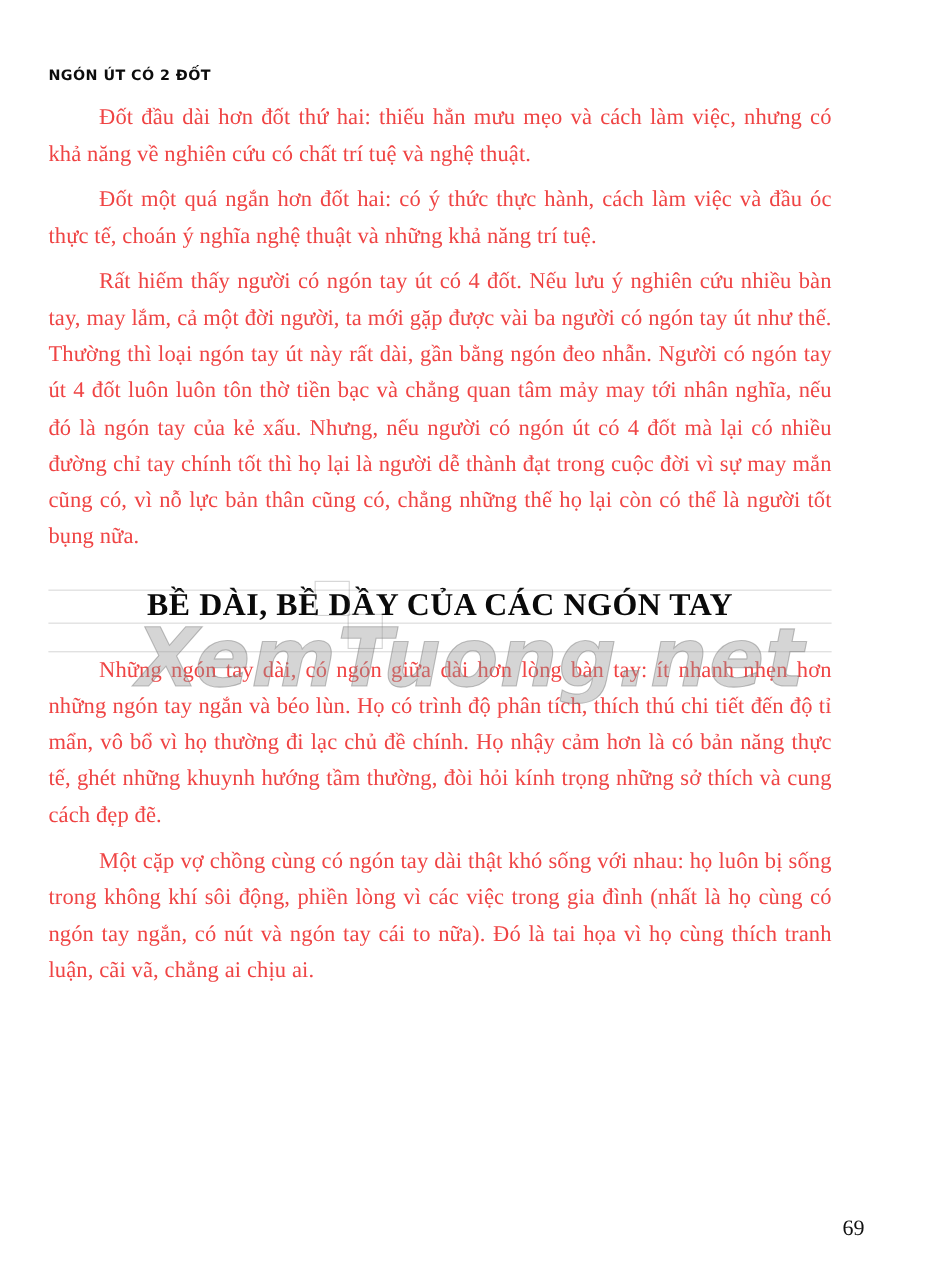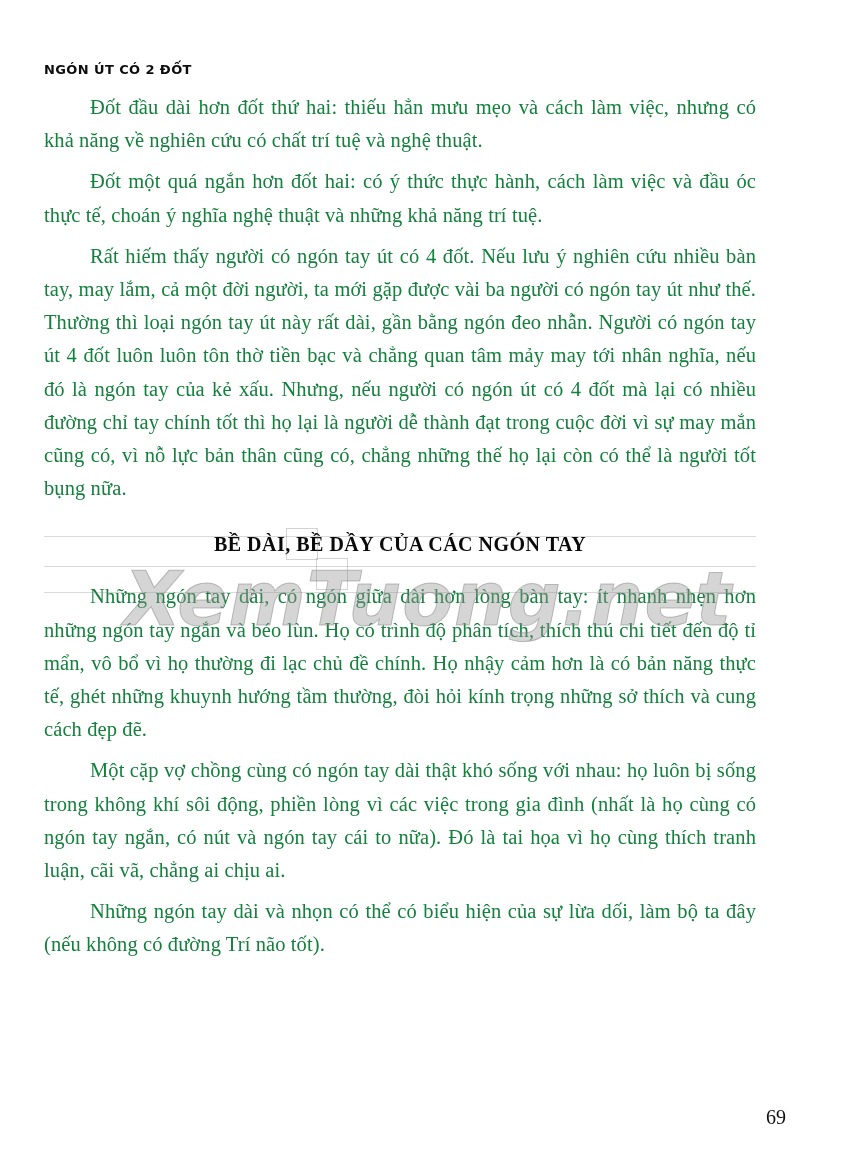--- a/index.html
+++ b/index.html
@@ -41,29 +41,29 @@
   h2.section-heading.second {
     margin-top: 28px;
   }
 
   p.body-par {
     margin: 0 0 8px 0;
     font-size: 20.5px;
     line-height: 1.62;
     text-align: justify;
     text-indent: 46px;
-    color: #15803d;
+    color: #ef4444;
     letter-spacing: 0.1px;
   }
 
   .centered-title {
     text-align: center;
     font-family: "Liberation Serif", serif;
     font-weight: bold;
-    font-size: 20px;
+    font-size: 29px;
     line-height: 1.35;
     letter-spacing: 0.5px;
     margin: 26px 0 22px 0;
     color: #0a0a0a;
   }
   .centered-title .line {
     display: block;
   }
 
   
@@ -139,21 +139,20 @@
     <p class="body-par">Rất hiếm thấy người có ngón tay út có 4 đốt. Nếu lưu ý nghiên cứu nhiều bàn tay, may lắm, cả một đời người, ta mới gặp được vài ba người có ngón tay út như thế. Thường thì loại ngón tay út này rất dài, gần bằng ngón đeo nhẫn. Người có ngón tay út 4 đốt luôn luôn tôn thờ tiền bạc và chẳng quan tâm mảy may tới nhân nghĩa, nếu đó là ngón tay của kẻ xấu. Nhưng, nếu người có ngón út có 4 đốt mà lại có nhiều đường chỉ tay chính tốt thì họ lại là người dễ thành đạt trong cuộc đời vì sự may mắn cũng có, vì nỗ lực bản thân cũng có, chẳng những thế họ lại còn có thể là người tốt bụng nữa.</p>
 
     <div class="centered-title">
       <span class="line">BỀ DÀI, BỀ DẦY CỦA CÁC NGÓN TAY</span>
     </div>
 
     <p class="body-par">Những ngón tay dài, có ngón giữa dài hơn lòng bàn tay: ít nhanh nhẹn hơn những ngón tay ngắn và béo lùn. Họ có trình độ phân tích, thích thú chi tiết đến độ tỉ mẩn, vô bổ vì họ thường đi lạc chủ đề chính. Họ nhậy cảm hơn là có bản năng thực tế, ghét những khuynh hướng tầm thường, đòi hỏi kính trọng những sở thích và cung cách đẹp đẽ.</p>
 
     <p class="body-par">Một cặp vợ chồng cùng có ngón tay dài thật khó sống với nhau: họ luôn bị sống trong không khí sôi động, phiền lòng vì các việc trong gia đình (nhất là họ cùng có ngón tay ngắn, có nút và ngón tay cái to nữa). Đó là tai họa vì họ cùng thích tranh luận, cãi vã, chẳng ai chịu ai.</p>
 
-    <p class="body-par">Những ngón tay dài và nhọn có thể có biểu hiện của sự lừa dối, làm bộ ta đây (nếu không có đường Trí não tốt).</p>
 
   </div>
 
   <div class="scanline" style="top:536px;"></div>
   <div class="scanline" style="top:566px;"></div>
   <div class="scanline" style="top:592px;"></div>
   <div class="scanbox" style="left:286px; top:528px; width:30px; height:30px;"></div>
   <div class="scanbox" style="left:316px; top:558px; width:30px; height:30px;"></div>
 
   <div class="watermark">XemTuong.net</div>

